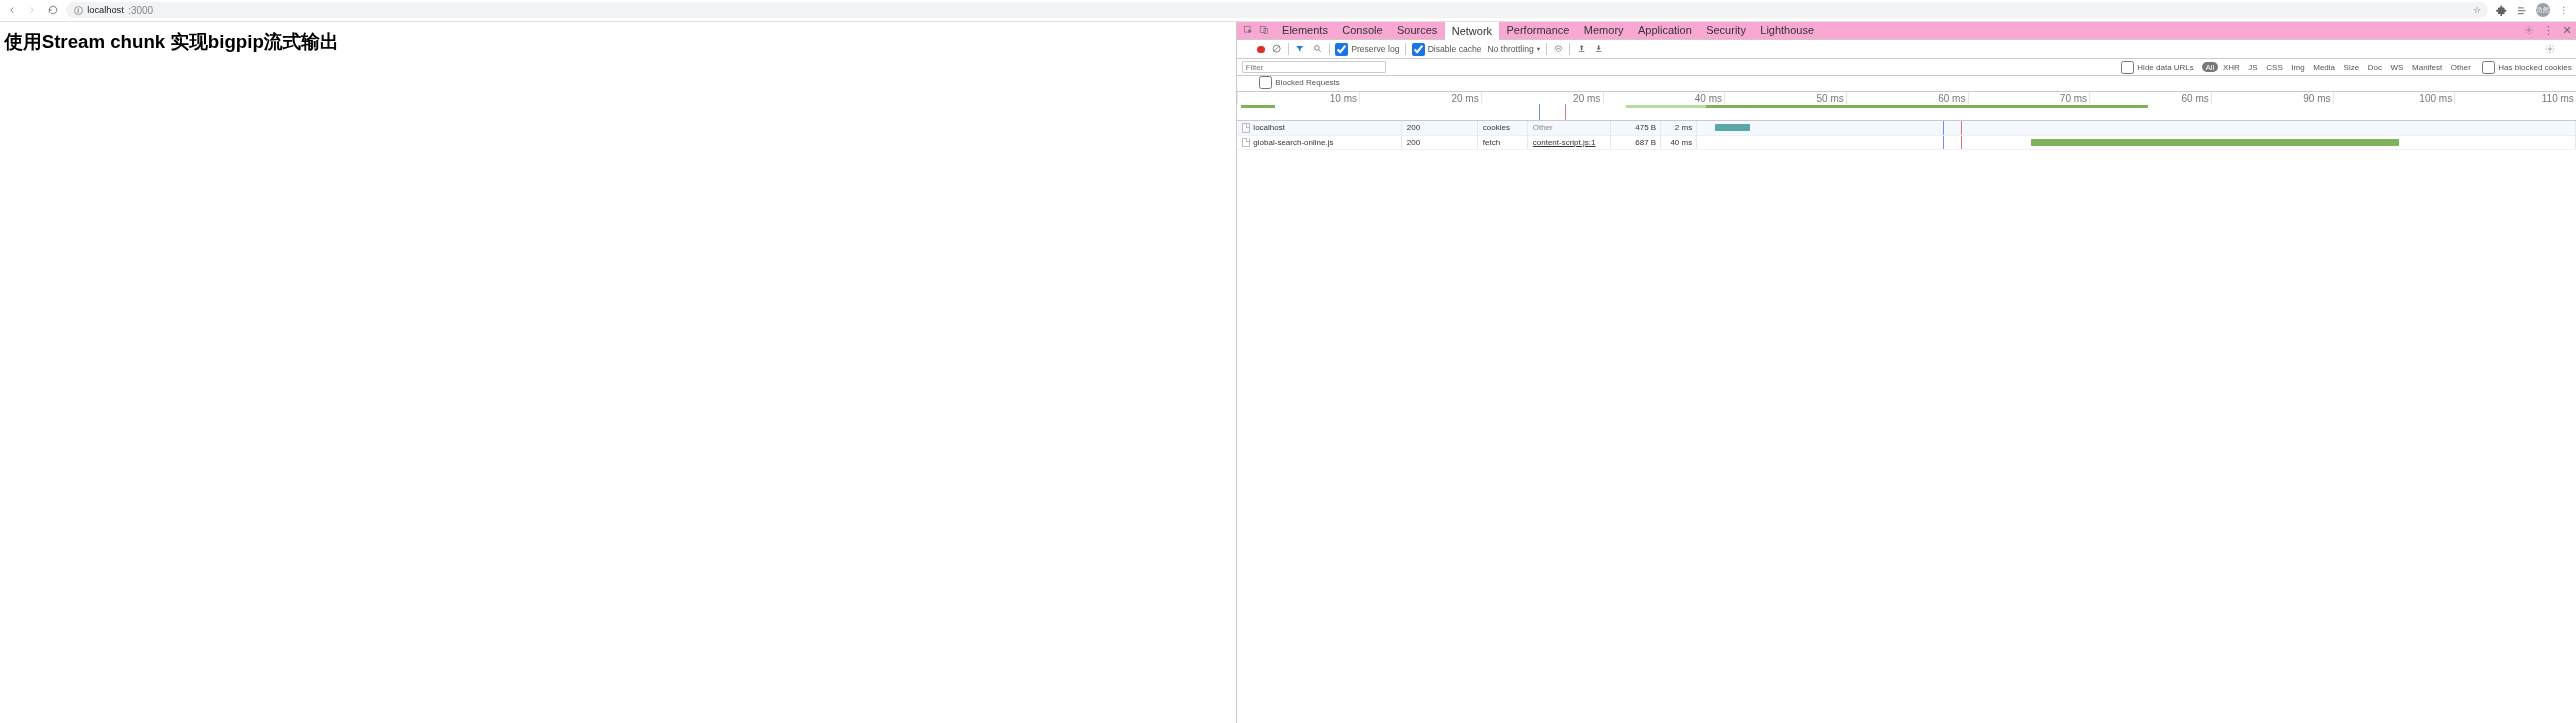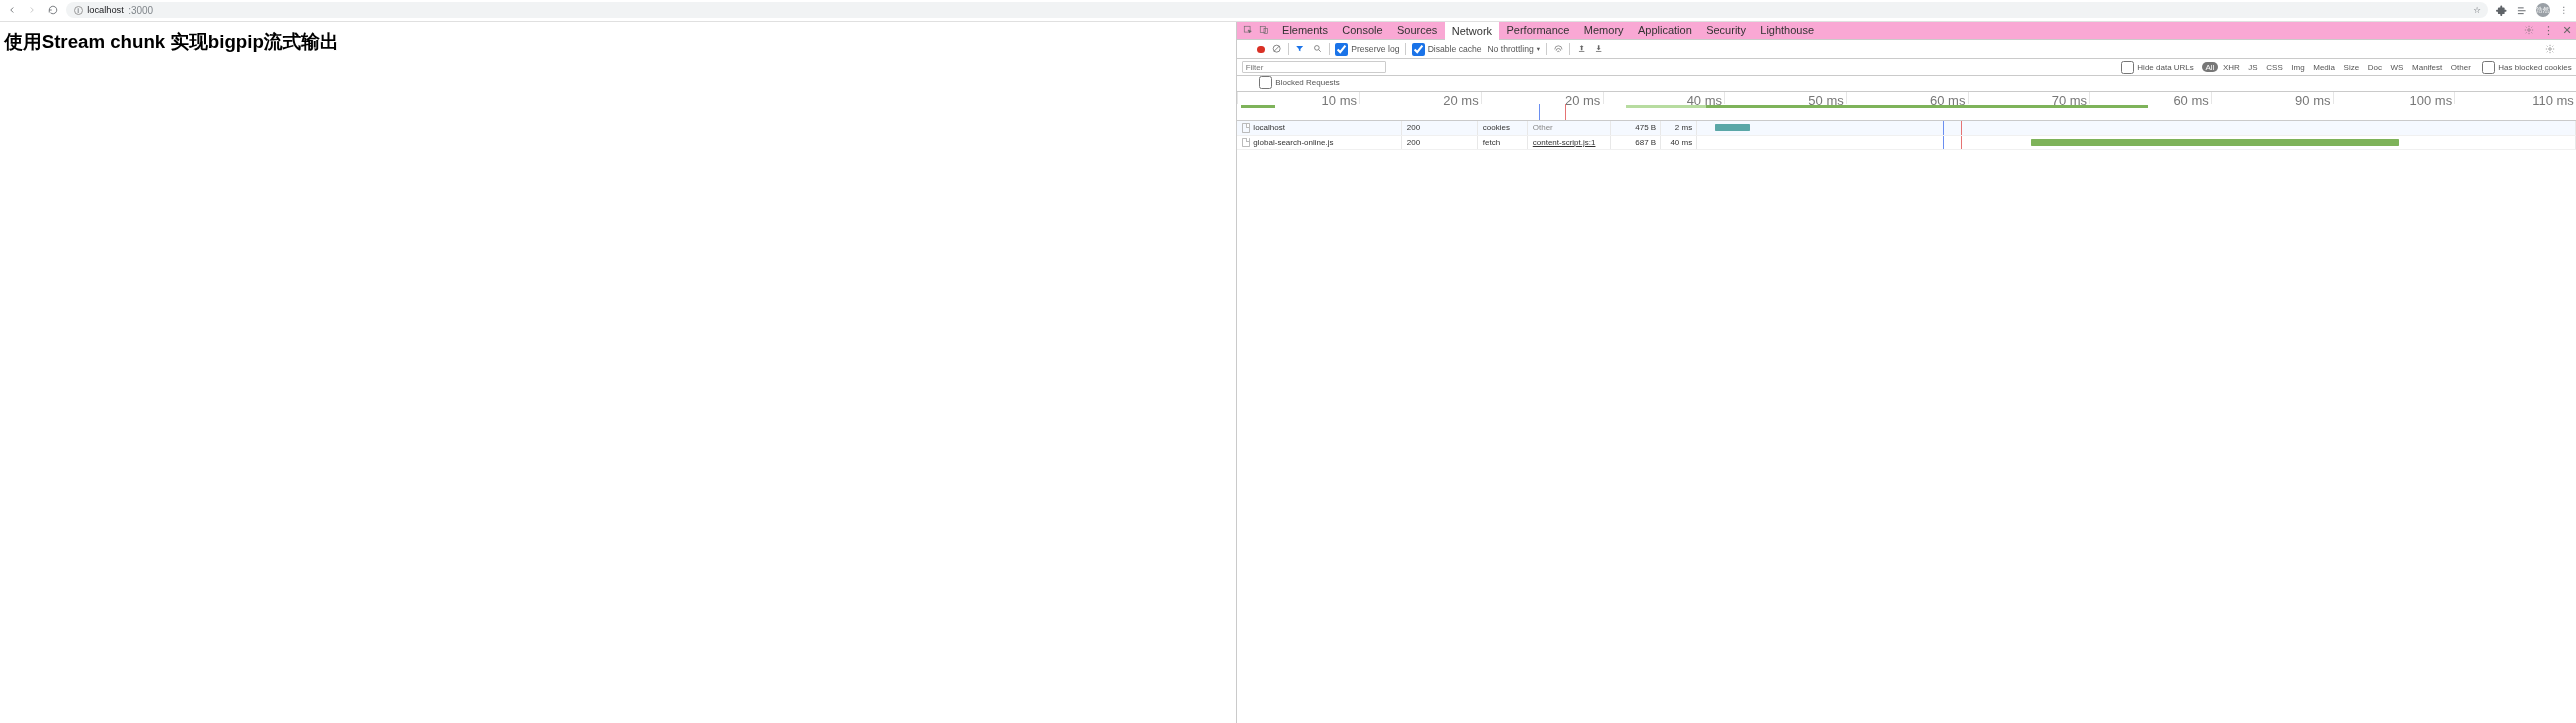--- a/index.html
+++ b/index.html
@@ -35,21 +35,21 @@
 .chk input{accent-color:#1a73e8}
 .throttle{display:flex;align-items:center;gap:2.9px}
 .filterbar{display:flex;align-items:center;height:17.3px;border-bottom:0.7px solid #cacaca;padding:0 4.3px;gap:4.3px;color:#555;font-size:8px}
 .filter-input{width:144px;height:12.2px;border:0.7px solid #ccc;border-radius:1px;padding:0 2.9px;font-size:8px;color:#999}
 .flt-grp{display:flex;align-items:center;gap:8px;margin-left:auto}
 .pill{padding:0.7px 3.6px;border-radius:5px;cursor:pointer}
 .pill.all{background:#777;color:#fff}
 .filterbar2{display:flex;align-items:flex-start;height:16px;border-bottom:0.7px solid #cacaca;padding:0 22px;gap:4.3px;font-size:8px;color:#555}
 .timeline{height:29px;border-bottom:0.7px solid #cacaca;position:relative;overflow:hidden}
 .ticks{position:absolute;top:0;left:0;right:0;height:11.5px;display:flex}
-.tick{flex:1;border-left:0.7px solid #e6e6e6;font-size:13px;color:#777;text-align:right;padding-right:2.2px;padding-top:0.7px}
+.tick{flex:1;border-left:0.7px solid #e6e6e6;font-size:10px;color:#777;text-align:right;padding-right:2.2px;padding-top:0.7px}
 .tl-body{position:absolute;top:11.5px;left:0;right:0;bottom:0}
 .tl-bar{position:absolute;height:2.9px;top:1.4px}
 .tl-green{background:#7eb35a}
 .tl-greenl{background:#b7dca0}
 .vline{position:absolute;top:0;bottom:0;width:0.7px}
 .vblue{background:#6a8ef0}
 .vred{background:#e57373}
 .grid-head{display:flex;height:16px;border-bottom:0.7px solid #cacaca;background:#f3f3f3;font-size:8px;color:#333}
 .gh{border-right:0.7px solid #cacaca;padding:2.2px 4.3px;display:flex;align-items:center}
 .c-name{flex:0 0 165px}

